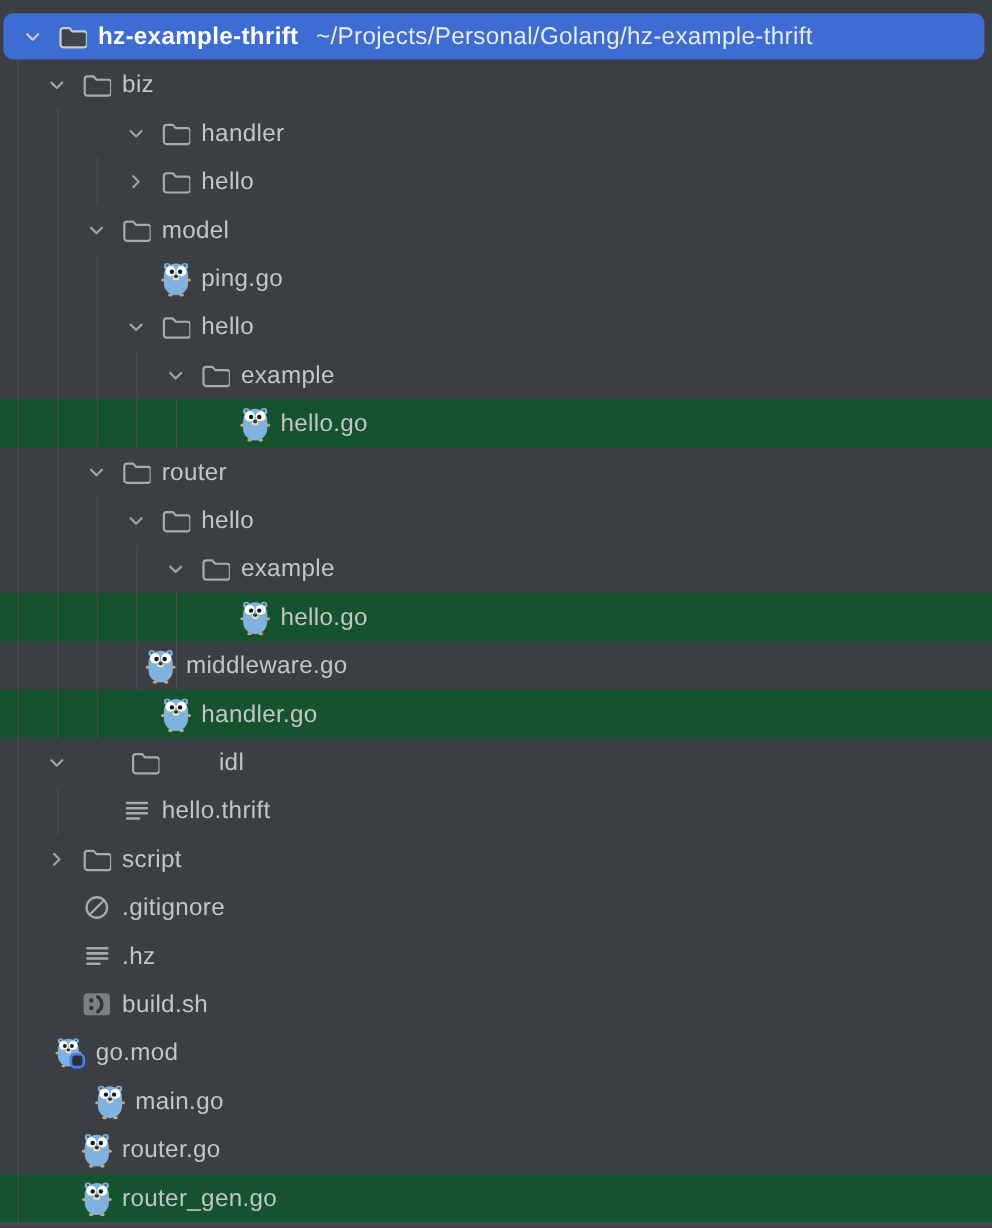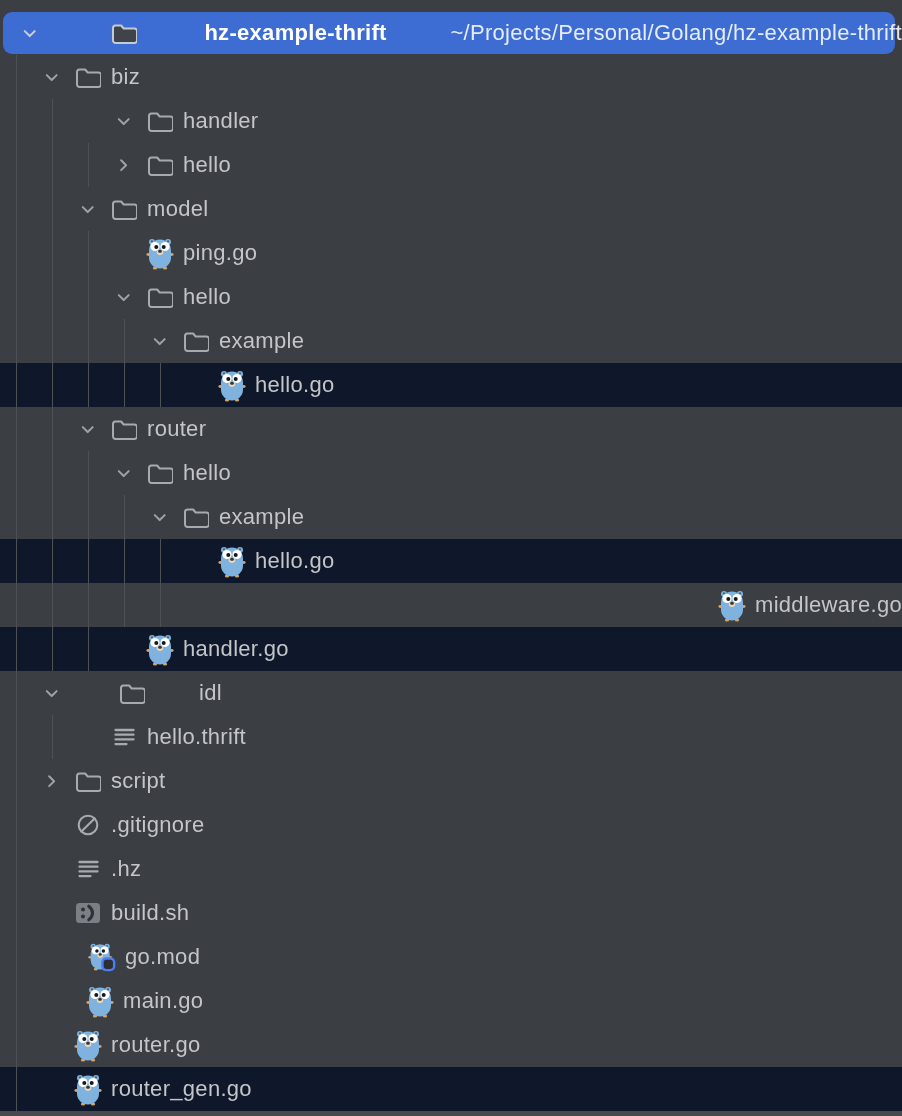--- a/index.html
+++ b/index.html
@@ -20,21 +20,21 @@
     position: relative;
     height: 44px;
     display: flex;
     align-items: center;
     color: #c3c5c9;
     font-size: 22px;
     letter-spacing: 0.3px;
     white-space: nowrap;
     box-sizing: border-box;
   }
-  .row.highlighted { background: #0f172a; }
+  .row.highlighted { background: #14532d; }
   .row.selected::before {
     content: "";
     position: absolute;
     left: 3px;
     right: 7px;
     top: 1px;
     bottom: 1px;
     background: #3d6cd2;
     border-radius: 9px;
     z-index: 0;
@@ -64,34 +64,34 @@
     justify-content: center;
     margin-right: 9px;
     flex: none;
   }
   .label { line-height: 44px; }
   .row.selected .label {
     font-weight: bold;
     color: #ffffff;
   }
   .path {
-    margin-left: 6px;
+    margin-left: 16px;
     color: rgba(255,255,255,0.87);
     line-height: 44px;
   }
   .row.partial {
     height: 5px;
     background: #47494e;
   }
 </style>
 </head>
 <body>
 
 <div class="tree" id="tree">
-    <div class="row selected" style="padding-left: 20px; justify-content: space-between;">
+    <div class="row selected" style="padding-left: 20px;">
       <span class="chev">
         <svg width="21" height="21" viewBox="0 0 21 21">
           <path d="M5 8 l5.2 5.2 5.2 -5.2" fill="none" stroke="#c9ced6" stroke-width="2.1" stroke-linecap="round" stroke-linejoin="round"></path>
         </svg>
       </span>
       <span class="icon">
         <svg width="26" height="23" viewBox="0 0 26 23">
           <path d="M2 6 a2.5 2.5 0 0 1 2.5-2.5 h5.6 l2.6 3 h10.8 a2.5 2.5 0 0 1 2.5 2.5 v9.5 a2.5 2.5 0 0 1 -2.5 2.5 h-19 a2.5 2.5 0 0 1 -2.5 -2.5 z" fill="#3f434a" stroke="#c6cbd3" stroke-width="2" stroke-linejoin="round"></path>
         </svg>
       </span>
@@ -320,21 +320,21 @@
             <circle cx="19" cy="9" r="4.6" fill="#ffffff"></circle>
             <circle cx="10.3" cy="9.6" r="2" fill="#17181a"></circle>
             <circle cx="17.7" cy="9.6" r="2" fill="#17181a"></circle>
             <ellipse cx="14" cy="15" rx="3.2" ry="2.4" fill="#ecd8bb"></ellipse>
             <rect x="12.2" y="12.4" width="3.6" height="2.8" rx="1.3" fill="#3d3126"></rect>
           </g>
         </svg>
       </span>
       <span class="label">hello.go</span>
     </div>
-    <div class="row" style="padding-left: 78px; justify-content: flex-end;">
+    <div class="row" style="padding-left: 100px;">
       <div class="guide" style="left: 16px;"></div>
       <div class="guide" style="left: 52px;"></div>
       <div class="guide" style="left: 88px;"></div>
       <div class="guide" style="left: 124px;"></div>
       <div class="guide" style="left: 160px;"></div>
       <span class="chev"></span>
       <span class="icon">
         <svg width="28" height="33" viewBox="0 0 28 33">
           <g transform="translate(0,0.5) scale(1)">
             <circle cx="6" cy="4.5" r="3" fill="#7fb2de"></circle>
@@ -451,21 +451,21 @@
       <span class="icon">
         <svg width="26" height="24" viewBox="0 0 26 24">
           <rect x="1" y="2" width="24" height="20" rx="3.5" fill="#7b8086"></rect>
           <circle cx="8" cy="8.6" r="2" fill="#2f3236"></circle>
           <circle cx="8" cy="15.4" r="2" fill="#2f3236"></circle>
           <path d="M13.8 5.2 c5 3.8 5 9.8 0 13.6" fill="none" stroke="#2f3236" stroke-width="3.1" stroke-linecap="round"></path>
         </svg>
       </span>
       <span class="label">build.sh</span>
     </div>
-    <div class="row" style="padding-left: 56px;">
+    <div class="row" style="padding-left: 18px;">
       <div class="guide" style="left: 16px;"></div>
       <span class="chev"></span>
       <span class="icon">
         <svg width="30" height="33" viewBox="0 0 30 33">
           <g transform="translate(0,0.5) scale(0.93)">
             <circle cx="6" cy="4.5" r="3" fill="#7fb2de"></circle>
             <circle cx="22" cy="4.5" r="3" fill="#7fb2de"></circle>
             <circle cx="6" cy="3.8" r="1.1" fill="#4e5a66"></circle>
             <circle cx="22" cy="3.8" r="1.1" fill="#4e5a66"></circle>
             <ellipse cx="2.4" cy="17" rx="2" ry="1.4" fill="#d9a268"></ellipse>

